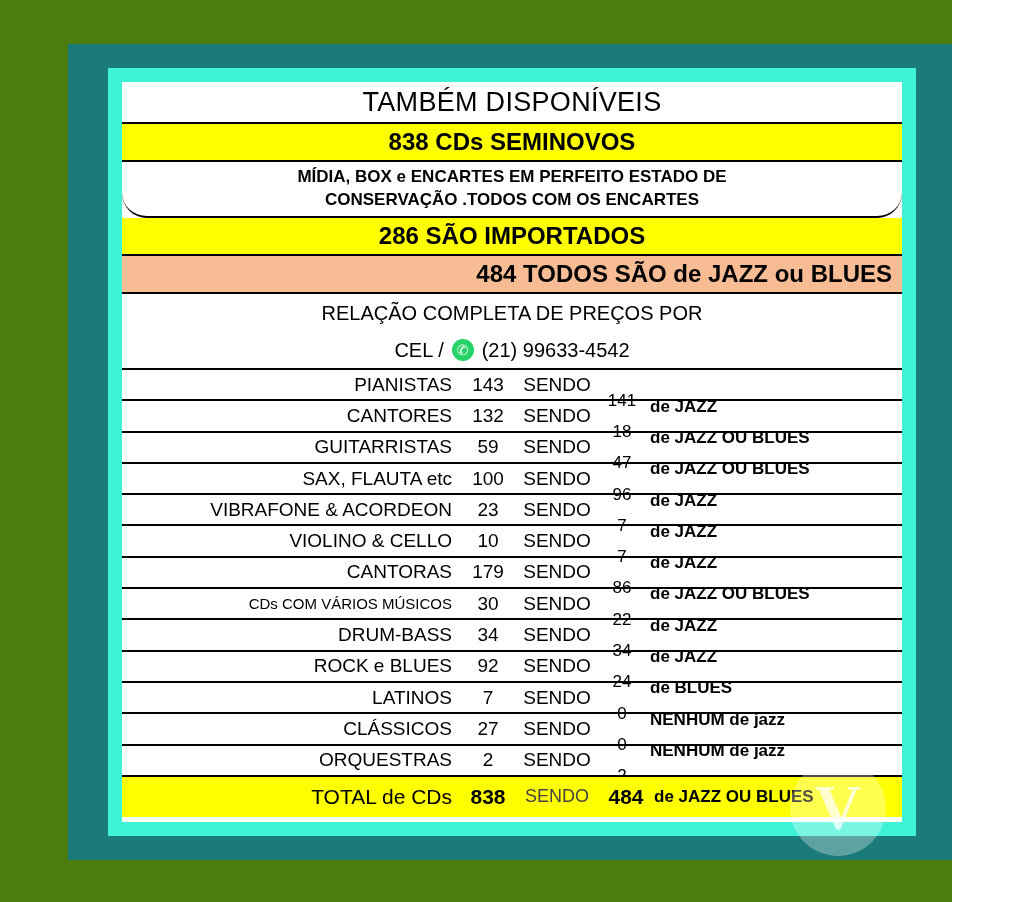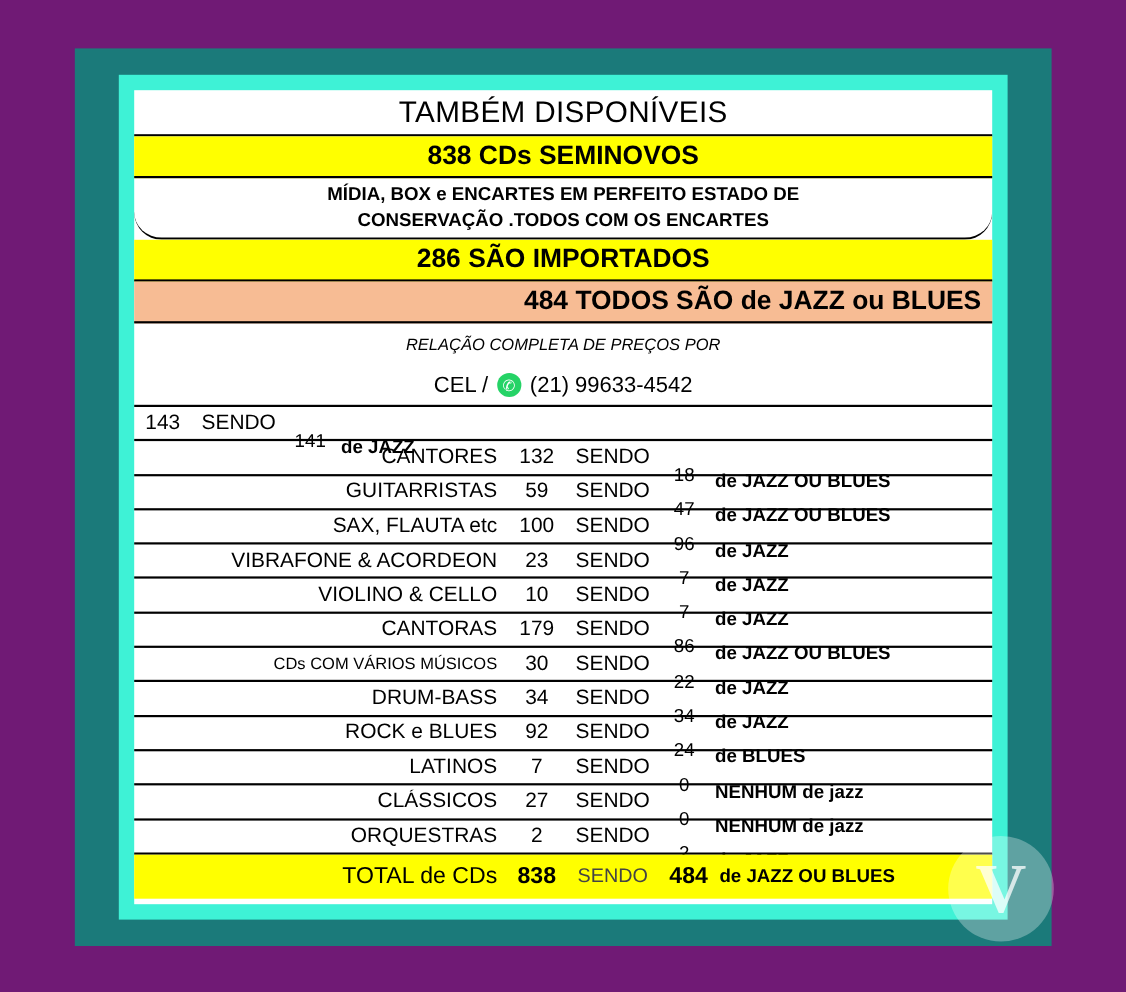--- a/index.html
+++ b/index.html
@@ -5,23 +5,23 @@
   html, body {
     margin: 0;
     padding: 0;
     background: #ffffff;
     width: 1024px;
     height: 902px;
     font-family: "Liberation Sans", sans-serif;
   }
   #root {
     position: relative;
-    width: 1024px;
+    width: 952px;
     height: 902px;
-    background: #701a75;
+    background: #4d7c0f;
     overflow: hidden;
   }
   
   .teal-frame {
     position: absolute;
     left: 68px;
     top: 44px;
     width: 888px;
     height: 816px;
     background: #1b7a7a;
@@ -89,24 +89,23 @@
     line-height: 1.35;
     text-align: center;
     border-radius: 25px;
   }
   .right-align-band {
     justify-content: flex-end;
     padding-right: 10px;
   }
   .price-row {
     height: 38px;
-    font-size: 15px;
+    font-size: 20px;
     border-bottom: none;
     font-weight: 400;
-    font-style: italic;
   }
   .cel-row {
     height: 38px;
     font-size: 20px;
     border-bottom: 2px solid #000;
     gap: 8px;
   }
   .wa-icon {
     display: inline-flex;
     width: 22px;
@@ -257,20 +256,21 @@
       <span>RELAÇÃO COMPLETA DE PREÇOS POR</span>
     </div>
 
     <div class="row cel-row">
       <span>CEL /</span>
       <span class="wa-icon">✆</span>
       <span>(21) 99633-4542</span>
     </div>
 
     <div class="data-row">
+      <div class="c-name">PIANISTAS</div>
       <div class="c-qty">143</div>
       <div class="c-sendo">SENDO</div>
       <div class="c-sub">141</div>
       <div class="c-note">de JAZZ</div>
     </div>
     <div class="data-row">
       <div class="c-name">CANTORES</div>
       <div class="c-qty">132</div>
       <div class="c-sendo">SENDO</div>
       <div class="c-sub">18</div>

